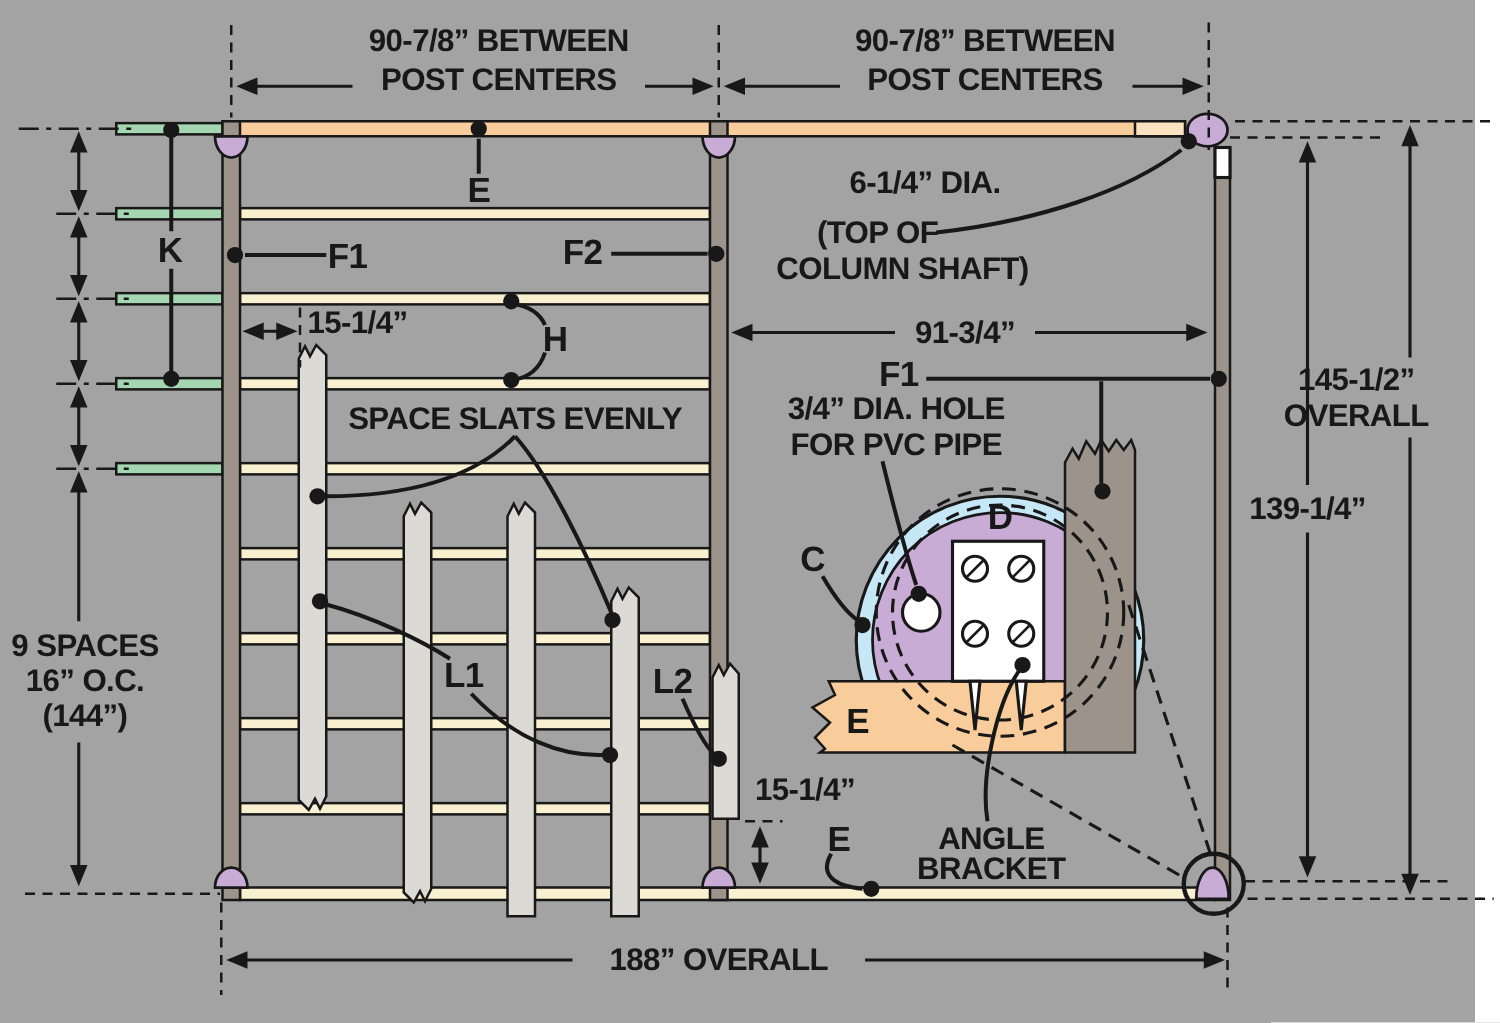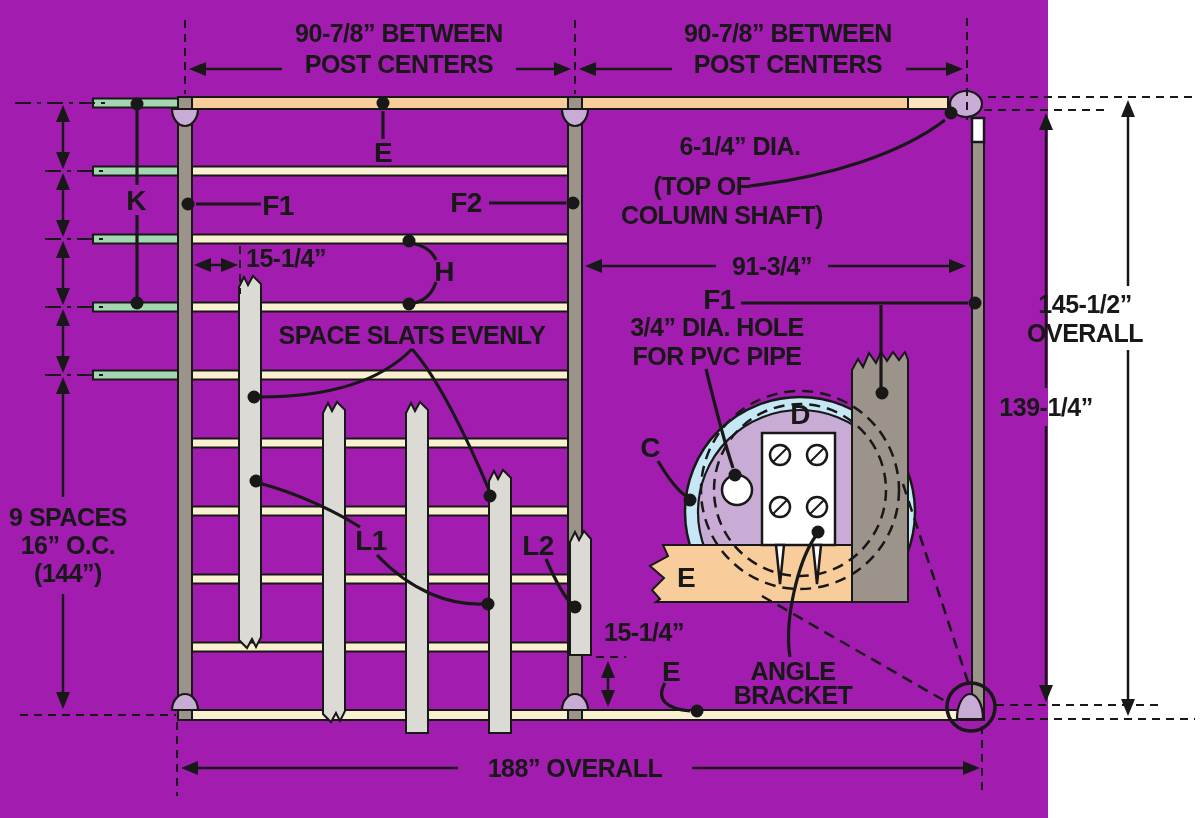--- a/index.html
+++ b/index.html
@@ -1,16 +1,16 @@
 <!DOCTYPE html>
 <html><head>
 <meta charset="utf-8">
 <style>
   html,body{margin:0;padding:0;background:#fff;}
-  .stage{width:1048px;height:818px;position:relative;background:#a21caf;font-family:"Liberation Sans",sans-serif;}
+  .stage{width:1180px;height:818px;position:relative;background:#a3a3a3;font-family:"Liberation Sans",sans-serif;}
   svg{display:block;}
   .ln{stroke:#181818;stroke-width:2.5;fill:none;}
   .thin{stroke-width:2;}
   .dash{stroke-dasharray:11 7;}
   .dash2{stroke-dasharray:8 6;}
   .dashdot{stroke-dasharray:16 6 4 6;}
   .call{stroke:#181818;stroke-width:3.2;fill:none;}
   .dot{fill:#181818;stroke:none;}
   .ah{fill:#181818;stroke:none;}
   .beam{fill:#f8cc9b;stroke:#181818;stroke-width:2;}

